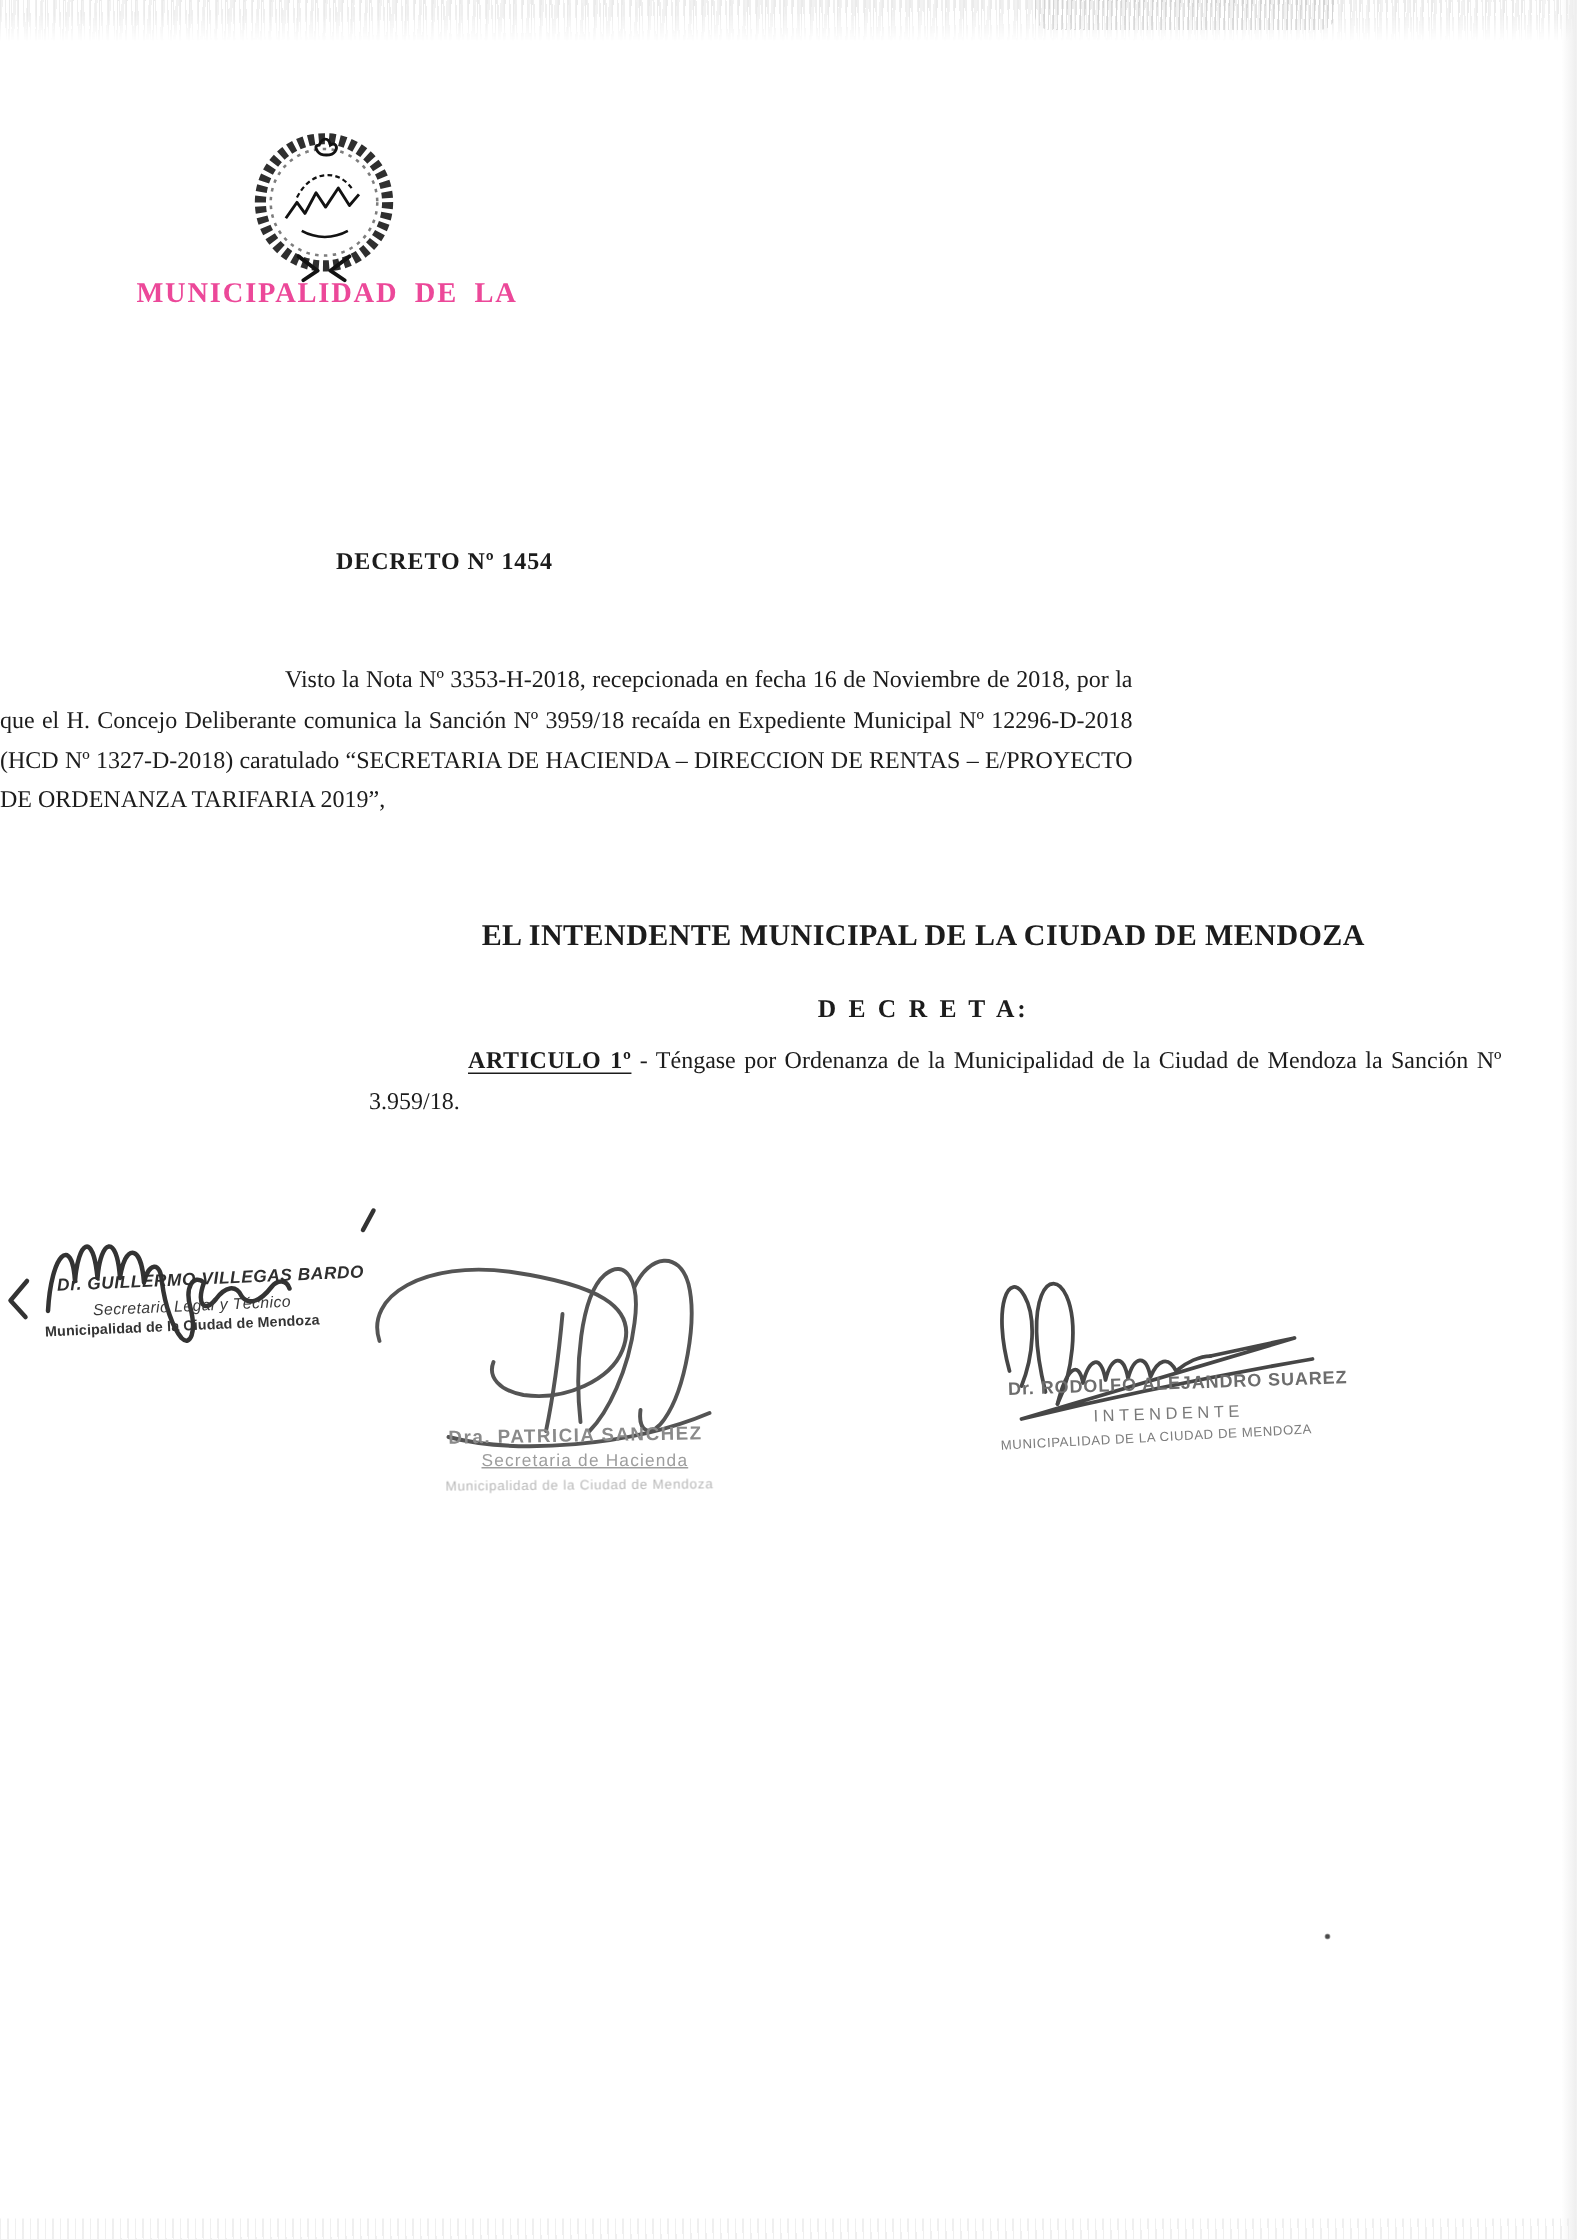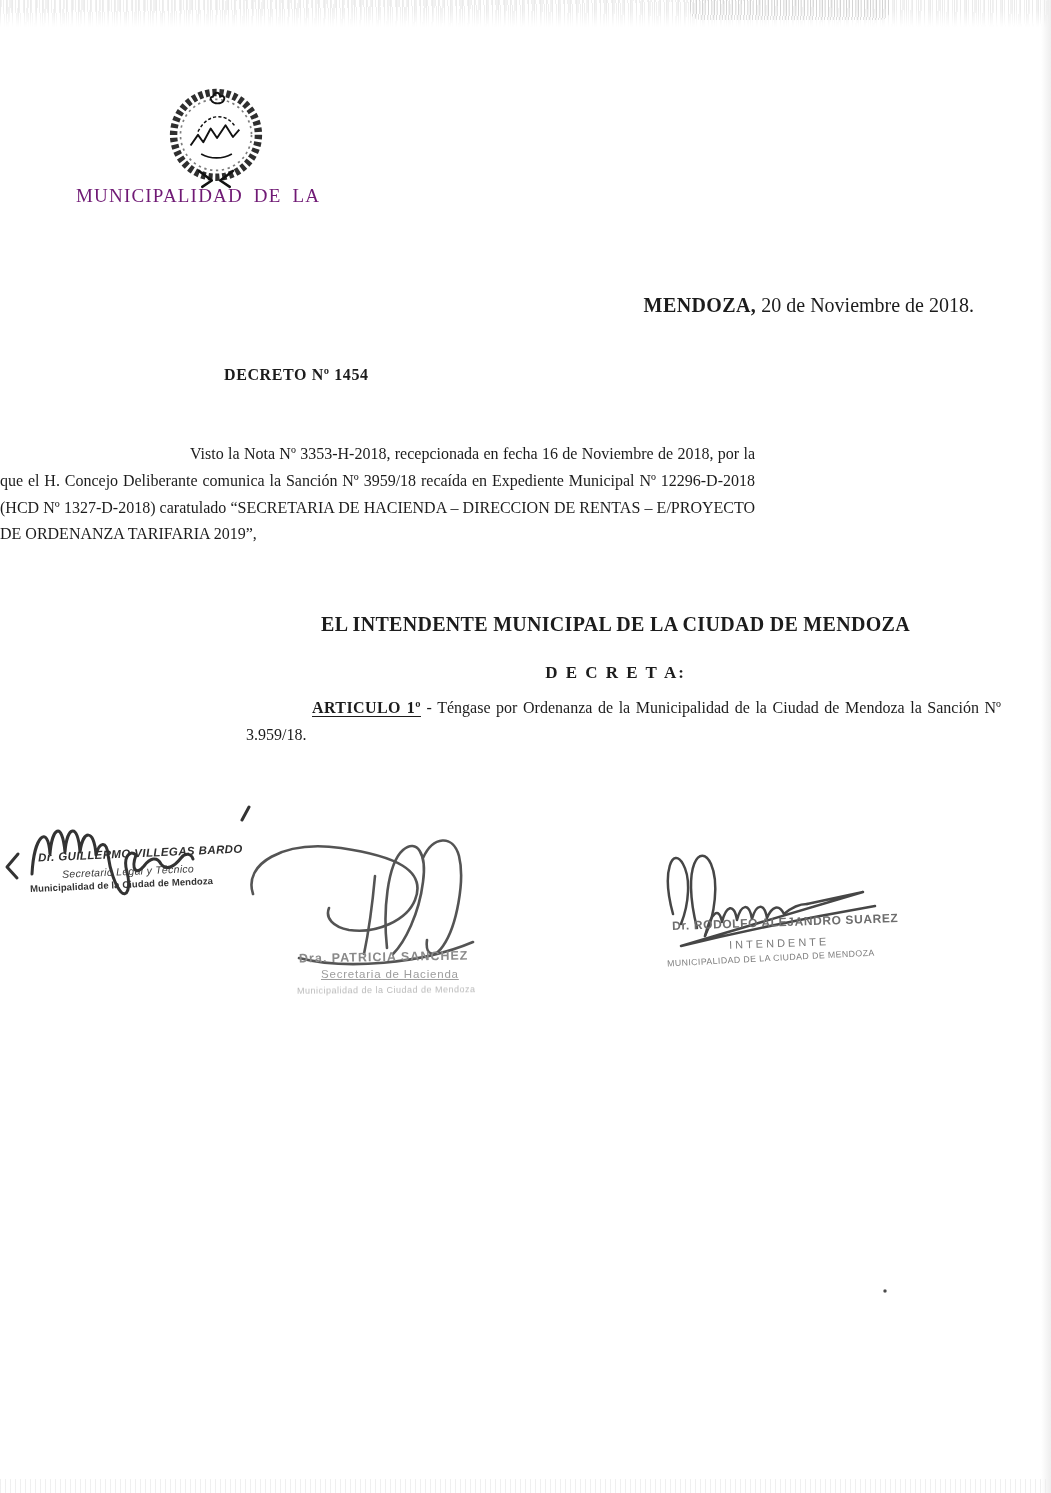--- a/index.html
+++ b/index.html
@@ -34,22 +34,22 @@
     opacity:.30;
   }
   .edge-right{
     position:absolute;right:0;top:0;width:10px;height:1493px;
     background:linear-gradient(to left,#eeeeee,transparent);
   }
   
   .seal{position:absolute;left:163px;top:84px;width:106px;height:106px;}
   .org-name{
     position:absolute;left:76px;top:184px;width:284px;
-    font-weight:normal;font-size:19px;line-height:23px;
-    letter-spacing:1.2px;word-spacing:5px;color:#701a75;
+    text-align:center;font-weight:bold;font-size:19px;line-height:23px;
+    letter-spacing:1.2px;word-spacing:5px;color:#ec4899;
   }
   
   .dateline{
     position:absolute;top:294px;left:0;right:77px;
     text-align:right;font-size:20px;
   }
   .dateline .place{font-weight:bold;letter-spacing:.4px;}
   .decree-number{
     position:absolute;left:224px;top:366px;
     font-weight:bold;font-size:16px;letter-spacing:.6px;
@@ -118,23 +118,20 @@
     <path d="M26,58 l7,-10 5,7 7,-13 6,9 8,-12 7,11 6,-7" fill="none" stroke="#121212" stroke-width="1.8" stroke-linejoin="round"></path>
     <path d="M33,45 c4,-8 10,-13 17,-14 c8,-1 14,3 18,9" fill="none" stroke="#121212" stroke-width="1.4" stroke-dasharray="3 2"></path>
     <path d="M36,66 c9,5 20,5 29,0" fill="none" stroke="#121212" stroke-width="1.6"></path>
     <path d="M34,82 l12,9 M46,91 l-9,6 M66,82 l-12,9 M54,91 l9,6" fill="none" stroke="#121212" stroke-width="2.4" stroke-linecap="round"></path>
   </svg>
 
   <div class="org-name">
     <div>MUNICIPALIDAD DE LA</div>
   </div>
 
-  <div class="dateline">
-    <span class="place">MENDOZA,</span><span> 20 de Noviembre de 2018.</span>
-  </div>
 
   <div class="decree-number">DECRETO Nº 1454</div>
 
   <p class="para visto">Visto la Nota Nº 3353-H-2018, recepcionada en fecha 16 de Noviembre de 2018, por la que el H. Concejo Deliberante comunica la Sanción Nº 3959/18 recaída en Expediente Municipal Nº 12296-D-2018 (HCD Nº 1327-D-2018) caratulado “SECRETARIA DE HACIENDA – DIRECCION DE RENTAS – E/PROYECTO DE ORDENANZA TARIFARIA 2019”,</p>
 
   <p class="heading intendente" style="left:222px">EL INTENDENTE MUNICIPAL DE LA CIUDAD DE MENDOZA</p>
 
   <p class="heading decreta" style="left:222px">D E C R E T A:</p>
 
   <p class="para article1" style="left:222px"><span class="art-indent"></span><span class="art-label">ARTICULO 1º</span><span> - Téngase por Ordenanza de la Municipalidad de la Ciudad de Mendoza la Sanción Nº 3.959/18.</span></p>

